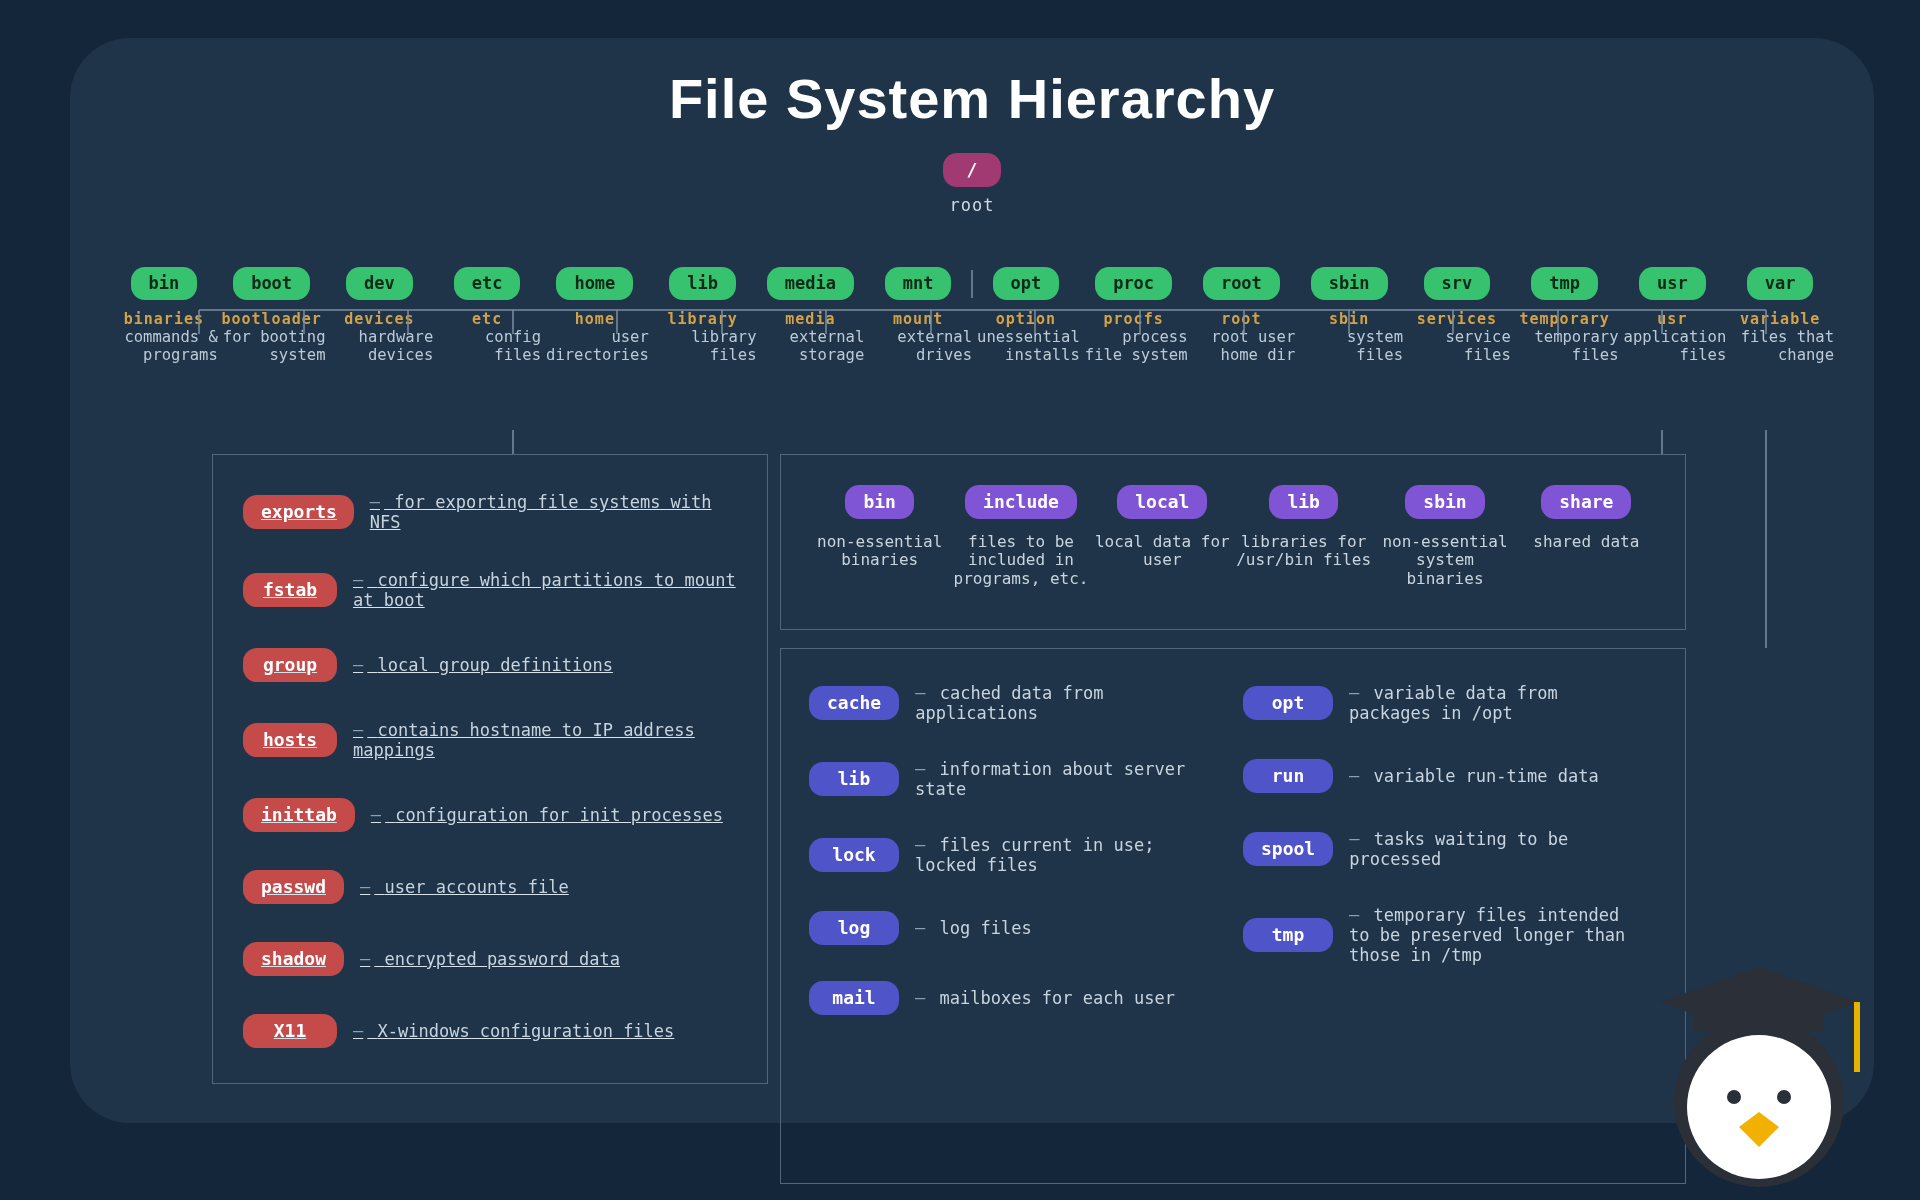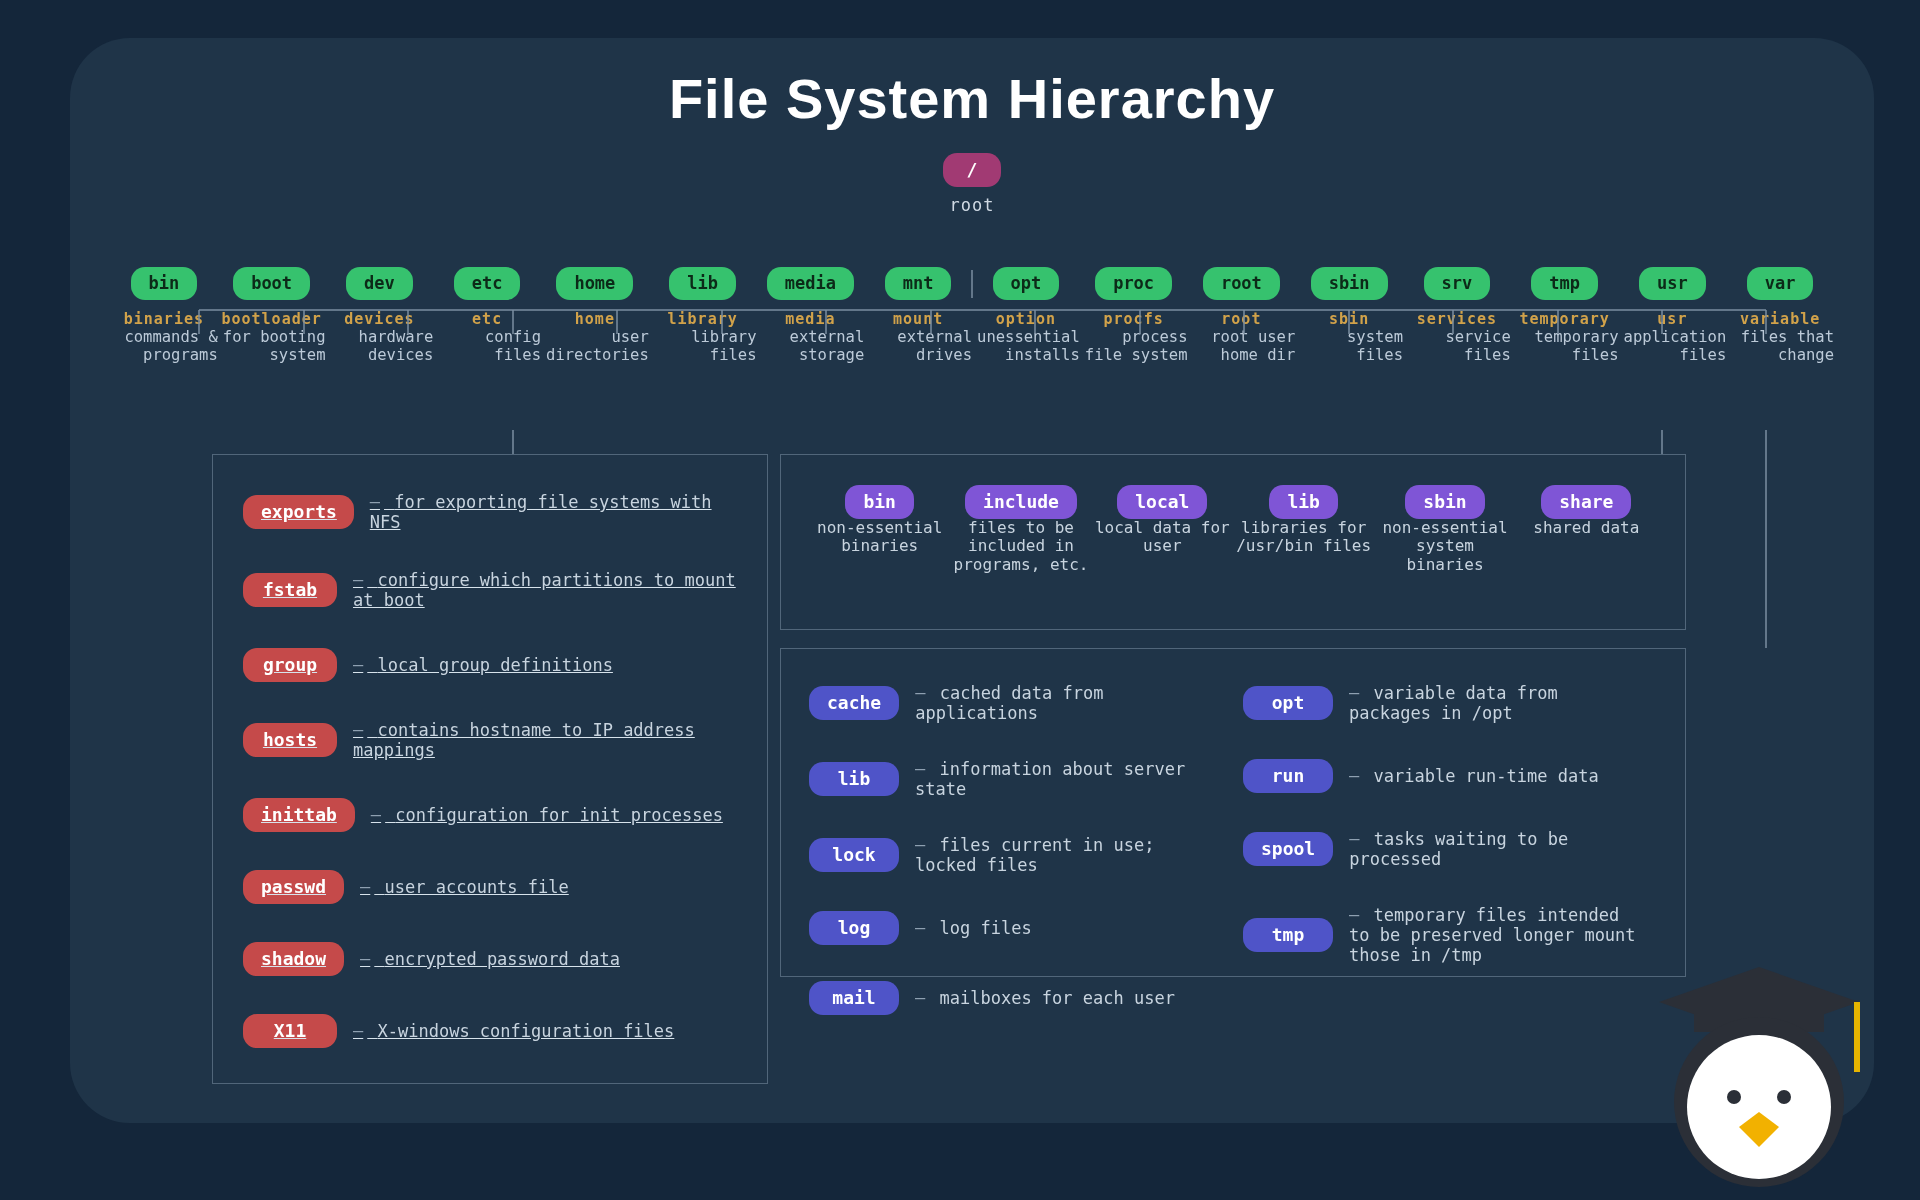--- a/index.html
+++ b/index.html
@@ -58,30 +58,30 @@
   .top-cell { text-align:center; }
   .top-cell .tag { color:#d1a24a; font-weight:700; font-size:15px; margin-top:10px; letter-spacing:1px; }
   .top-cell .desc { color:#bccad8; font-size:15.5px; line-height:1.15; margin-top:1px;text-align:right; }
 
   .panel {
     position: absolute;
     border: 1px solid #51667a;
   }
   .panel.etc { left: 142px; top: 416px; width: 556px; height: 630px; }
   .panel.usr { left: 710px; top: 416px; width: 906px; height: 176px; }
-  .panel.var { left: 710px; top: 610px; width: 906px; height: 329px; }
+  .panel.var { left: 710px; top: 610px; width: 906px; height: 536px; }
 
   .etc-list { padding: 22px 20px 10px 30px; text-decoration: underline; }
   .etc-item { display:flex; align-items:center; gap:16px; margin: 15px 0 38px; }
   .etc-item .pill { min-width:94px; }
   .etc-item .desc { color:#c8d4df; font-size:17px; }
   .etc-item .dash { color:#8ea0b1; margin-right:4px; }
 
   .usr-row { display:grid; grid-template-columns: repeat(6,1fr); gap:0; padding:30px 28px 0; text-align:center; }
-  .usr-cell .desc { color:#c8d4df; font-size:16px; line-height:1.15; }
+  .usr-cell .desc { color:#c8d4df; font-size:16px; line-height:1.15; margin-top:14px; }
 
   .var-grid { display:grid; grid-template-columns: 1fr 1fr; gap:0 20px; padding: 20px 28px 0; }
   .var-item { display:flex; align-items:center; gap:16px; margin: 14px 0 36px; }
   .var-item .pill { min-width:90px; }
   .var-item .desc { color:#c8d4df; font-size:17px; max-width:300px; }
   .var-item .dash { color:#8ea0b1; margin-right:4px; }
 
   svg.lines { position:absolute; left:0; top:0; pointer-events:none; }
 
   .penguin { position:absolute; right:36px; bottom:8px; width:250px; height:250px; }
@@ -229,21 +229,21 @@
         <div class="var-item">
             <span class="pill blue">run</span>
             <span class="desc"><span class="dash">–</span> <span>variable run-time data</span></span>
           </div>
         <div class="var-item">
             <span class="pill blue">spool</span>
             <span class="desc"><span class="dash">–</span> <span>tasks waiting to be processed</span></span>
           </div>
         <div class="var-item">
             <span class="pill blue">tmp</span>
-            <span class="desc"><span class="dash">–</span> <span>temporary files intended to be preserved longer mount those in /tmp</span></span>
+            <span class="desc"><span class="dash">–</span> <span>temporary files intended to be preserved longer than those in /tmp</span></span>
           </div>
       </div>
     </div>
   </div>
 
 </div>
 
 <svg class="penguin" viewBox="0 0 250 250">
   <g>
 

